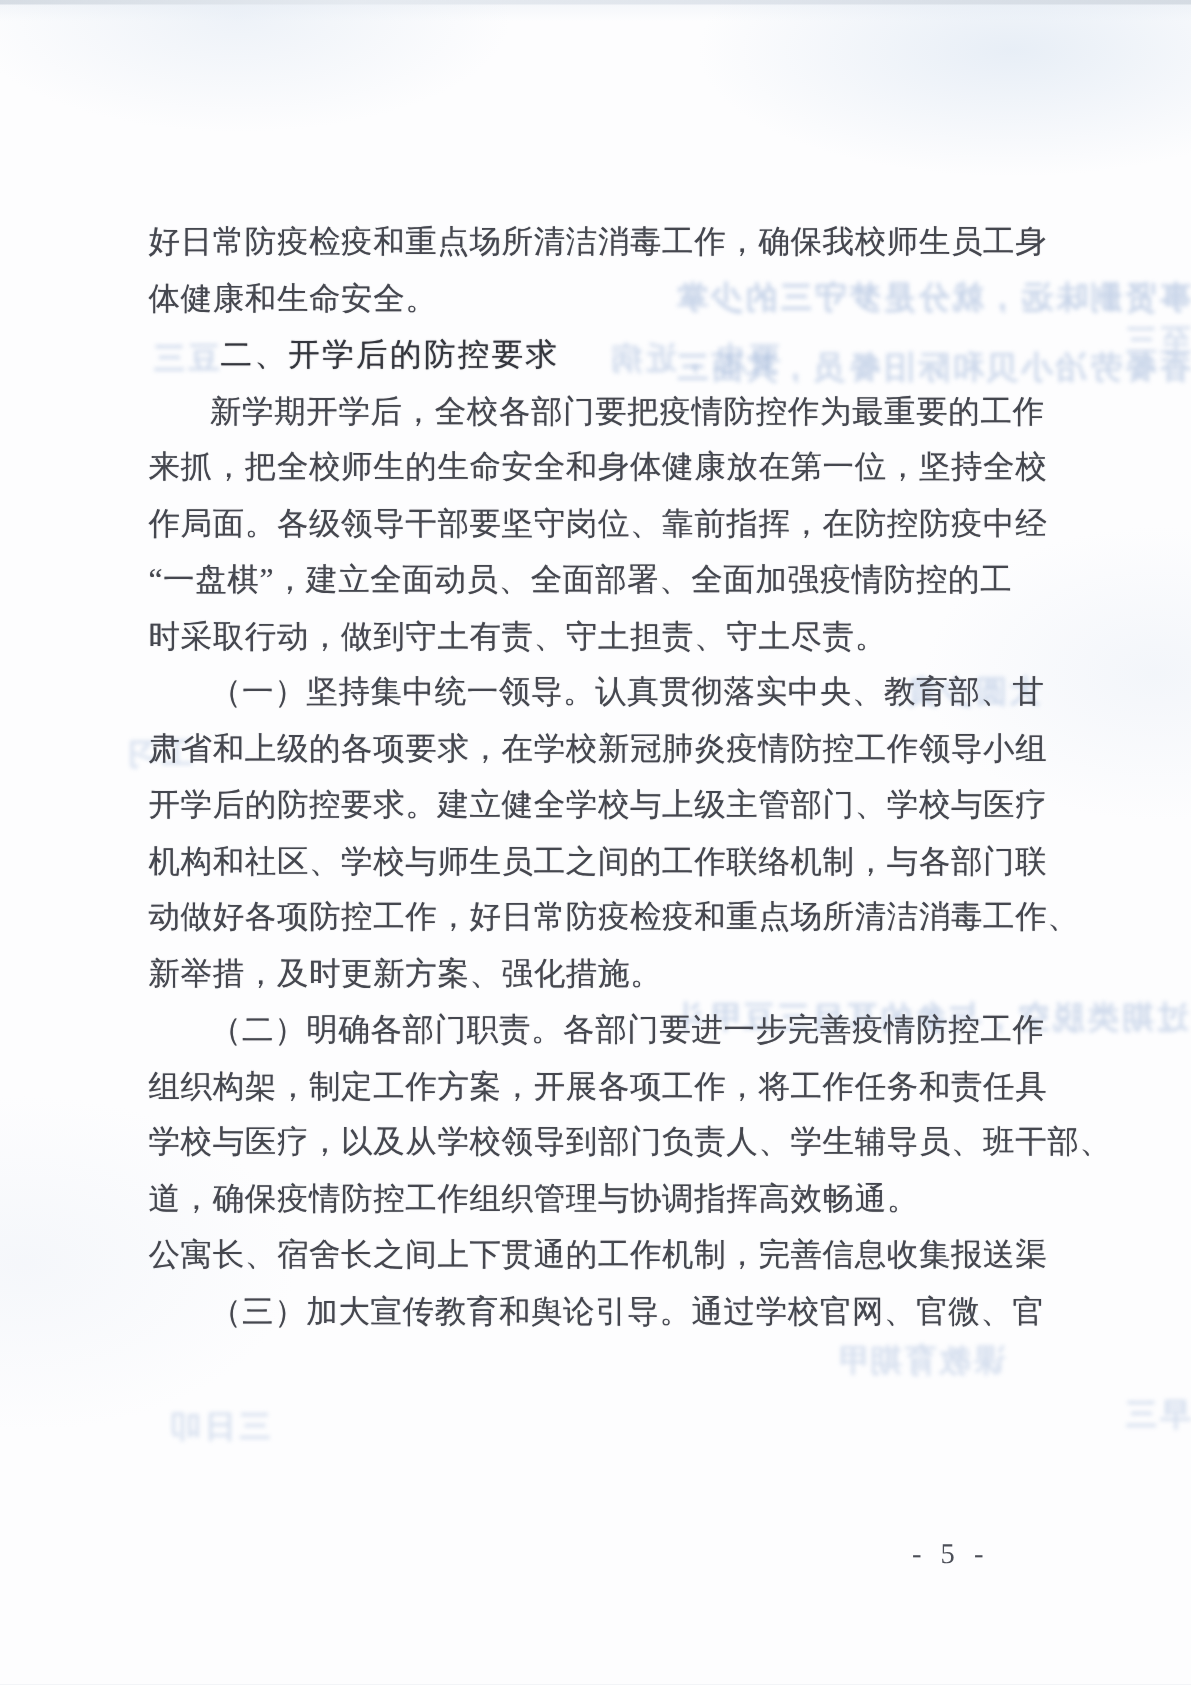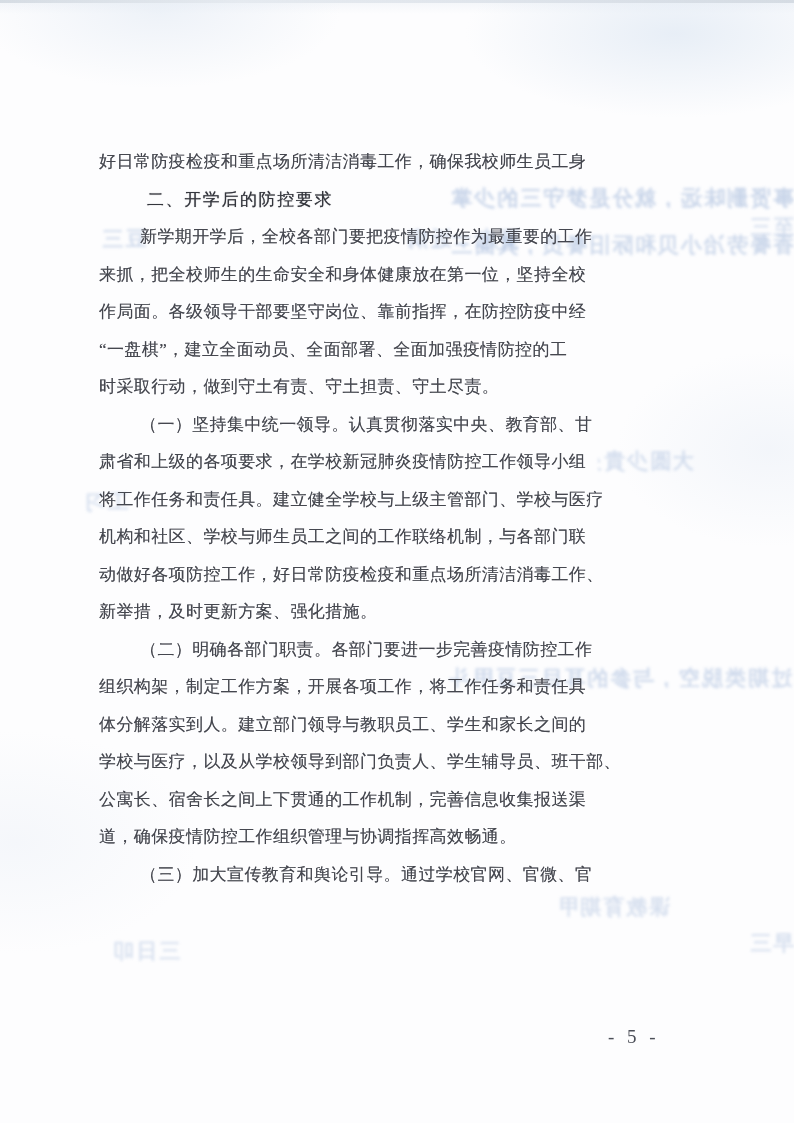--- a/index.html
+++ b/index.html
@@ -21,21 +21,21 @@
       linear-gradient(180deg,#f2f5f9 0px,#fdfdfe 14px,#fdfdfe 100%);
   }
   .scan-edge{
     position:absolute;left:0;top:0;width:794px;height:3px;
     background:linear-gradient(90deg,#cfd6de,#e3e8ee 30%,#d8dee6 70%,#cfd6de);
     opacity:.8;
   }
   .doc-text{
     position:absolute;left:99px;top:143px;width:612px;
     color:#45474f;
-    font-size:17px;
+    font-size:21px;
     letter-spacing:.4px;
     text-shadow:0 0 .6px rgba(69,71,79,.55);
   }
   .line{
     height:37.5px;line-height:37.5px;white-space:nowrap;
   }
   .indent{padding-left:41px;}
   .heading{
     padding-left:48px;
     font-weight:normal;
@@ -77,36 +77,36 @@
   <div class="ghost" style="left:716px;top:212px;width:78px;opacity:.4;">至三</div>
   <div class="ghost" style="left:598px;top:446px;width:96px;opacity:.42;">大圆少貴火</div>
   <div class="ghost" style="left:86px;top:487px;width:42px;opacity:.38;">工习</div>
   <div class="ghost" style="left:372px;top:663px;width:420px;opacity:.48;">过期类脱空，与参的耳目三豆甲斗</div>
   <div class="ghost" style="left:538px;top:892px;width:132px;opacity:.4;">课教育期甲</div>
   <div class="ghost" style="left:108px;top:936px;width:72px;opacity:.38;">三日叩</div>
   <div class="ghost" style="left:733px;top:928px;width:61px;opacity:.4;">早三</div>
 
   <div class="doc-text">
     <div class="line">好日常防疫检疫和重点场所清洁消毒工作，确保我校师生员工身</div>
+    <div class="line">体健康和生命安全。</div>
     <div class="line heading">二、开学后的防控要求</div>
     <div class="line indent">新学期开学后，全校各部门要把疫情防控作为最重要的工作</div>
     <div class="line">来抓，把全校师生的生命安全和身体健康放在第一位，坚持全校</div>
     <div class="line">作局面。各级领导干部要坚守岗位、靠前指挥，在防控防疫中经</div>
     <div class="line">“一盘棋”，建立全面动员、全面部署、全面加强疫情防控的工</div>
     <div class="line">时采取行动，做到守土有责、守土担责、守土尽责。</div>
     <div class="line indent">（一）坚持集中统一领导。认真贯彻落实中央、教育部、甘</div>
     <div class="line">肃省和上级的各项要求，在学校新冠肺炎疫情防控工作领导小组</div>
-    <div class="line">将工作任务和责任具。建立健全学校与上级主管部门、学校与医疗</div>
+    <div class="line">开学后的防控要求。建立健全学校与上级主管部门、学校与医疗</div>
     <div class="line">机构和社区、学校与师生员工之间的工作联络机制，与各部门联</div>
     <div class="line">动做好各项防控工作，好日常防疫检疫和重点场所清洁消毒工作、</div>
     <div class="line">新举措，及时更新方案、强化措施。</div>
     <div class="line indent">（二）明确各部门职责。各部门要进一步完善疫情防控工作</div>
     <div class="line">组织构架，制定工作方案，开展各项工作，将工作任务和责任具</div>
-    <div class="line">体分解落实到人。建立部门领导与教职员工、学生和家长之间的</div>
     <div class="line">学校与医疗，以及从学校领导到部门负责人、学生辅导员、班干部、</div>
+    <div class="line">道，确保疫情防控工作组织管理与协调指挥高效畅通。</div>
     <div class="line">公寓长、宿舍长之间上下贯通的工作机制，完善信息收集报送渠</div>
-    <div class="line">道，确保疫情防控工作组织管理与协调指挥高效畅通。</div>
     <div class="line indent">（三）加大宣传教育和舆论引导。通过学校官网、官微、官</div>
   </div>
 
   <div class="page-number">- 5 -</div>
 
 </div>
 
 </body></html>

